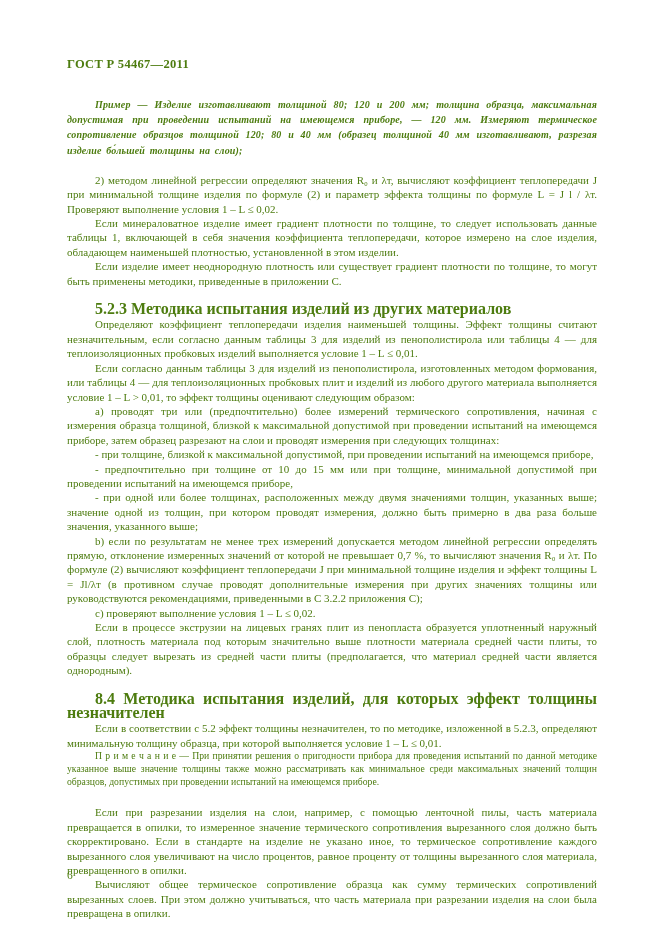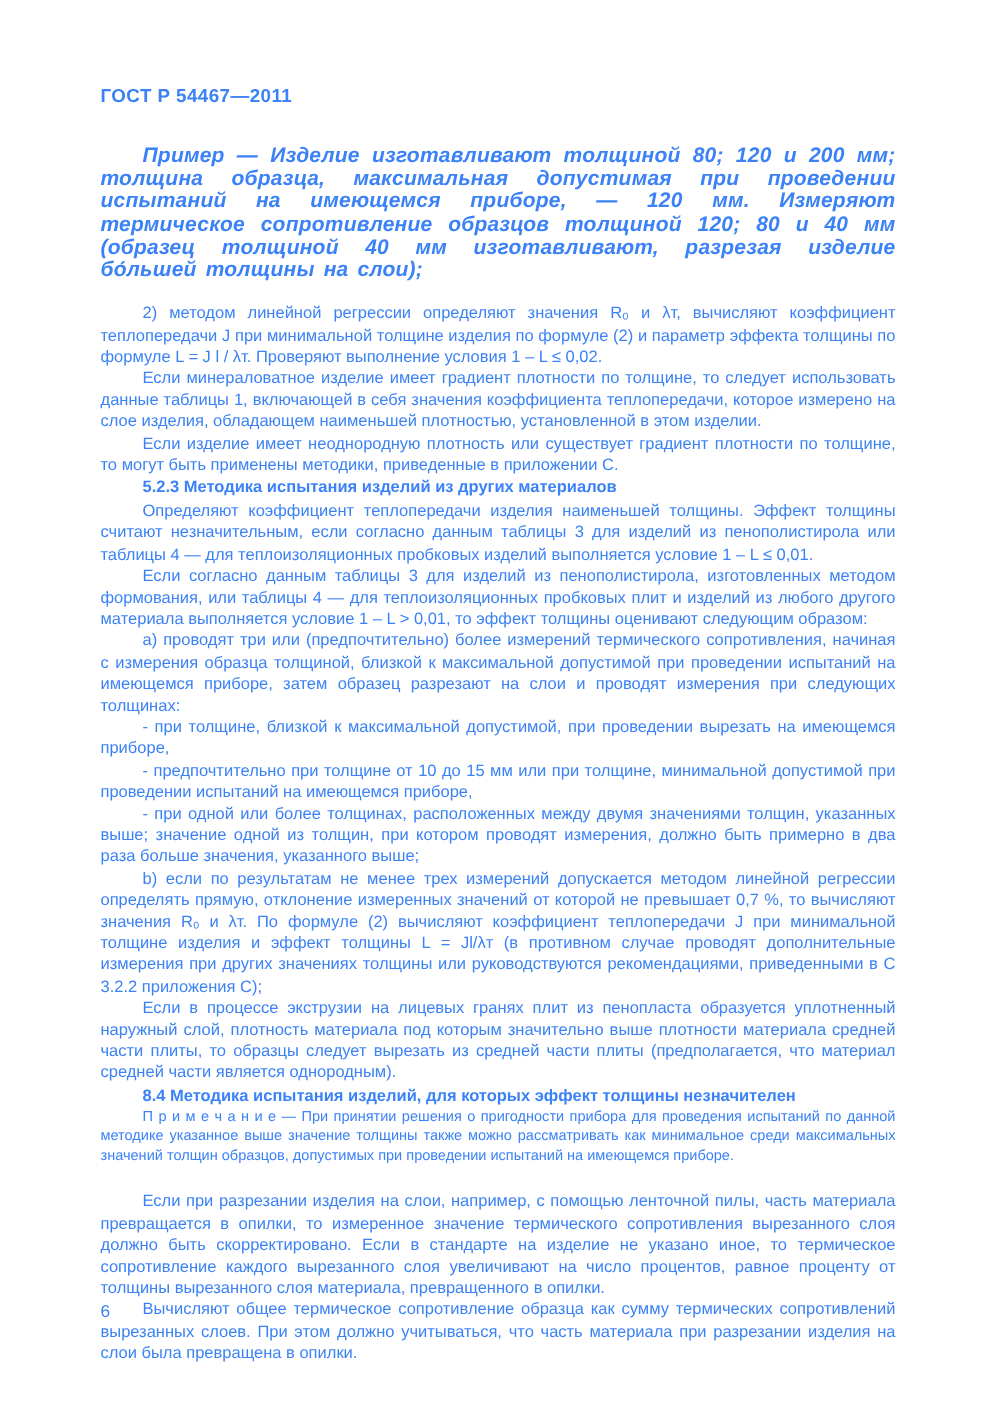--- a/index.html
+++ b/index.html
@@ -2,55 +2,55 @@
 <html><head>
 <meta charset="utf-8">
 <style>
   html, body { margin: 0; padding: 0; background: #ffffff; }
   .page {
     position: relative;
     width: 661px;
     height: 936px;
     background: #ffffff;
     overflow: hidden;
-    font-family: Liberation Sans, sans-serif;
-    color: #3b82f6;
+    font-family: Liberation Serif, serif;
+    color: #4d7c0f;
   }
   .content {
     position: absolute;
     left: 67px;
     top: 57px;
     width: 530px;
   }
   .doc-header {
     font-weight: bold;
     font-size: 12.5px;
     letter-spacing: 0.3px;
     margin-bottom: 21px;
   }
   p { margin: 0; text-align: justify; text-indent: 28px; }
   .p-example {
     font-weight: bold;
     font-style: italic;
-    font-size: 14px;
+    font-size: 10px;
     line-height: 15.2px;
     letter-spacing: 0.15px;
     word-spacing: 2px;
     margin-bottom: 15px;
     margin-top: 25px;
   }
   .p-body {
     font-size: 11px;
     line-height: 14.4px;
   }
   .p-head {
-    font-size: 11px;
+    font-size: 16px;
     line-height: 14.4px;
     font-weight: bold;
-    margin-top: 1px;
+    margin-top: 14px;
     margin-bottom: 1px;
   }
   .p-note {
     font-size: 9.7px;
     line-height: 12.7px;
     margin-top: 0;
     margin-bottom: 17px;
   }
   .page-number {
     position: absolute;
@@ -76,33 +76,35 @@
     <p class="p-body">Если изделие имеет неоднородную плотность или существует градиент плотности по толщине, то могут быть применены методики, приведенные в приложении С.</p>
 
     <p class="p-head">5.2.3 Методика испытания изделий из других материалов</p>
 
     <p class="p-body">Определяют коэффициент теплопередачи изделия наименьшей толщины. Эффект толщины считают незначительным, если согласно данным таблицы 3 для изделий из пенополистирола или таблицы 4 — для теплоизоляционных пробковых изделий выполняется условие 1 – L ≤ 0,01.</p>
 
     <p class="p-body">Если согласно данным таблицы 3 для изделий из пенополистирола, изготовленных методом формования, или таблицы 4 — для теплоизоляционных пробковых плит и изделий из любого другого материала выполняется условие 1 – L &gt; 0,01, то эффект толщины оценивают следующим образом:</p>
 
     <p class="p-body">a) проводят три или (предпочтительно) более измерений термического сопротивления, начиная с измерения образца толщиной, близкой к максимальной допустимой при проведении испытаний на имеющемся приборе, затем образец разрезают на слои и проводят измерения при следующих толщинах:</p>
 
-    <p class="p-body">- при толщине, близкой к максимальной допустимой, при проведении вырезать на имеющемся приборе,</p>
+    <p class="p-body">- при толщине, близкой к максимальной допустимой, при проведении испытаний на имеющемся приборе,</p>
 
     <p class="p-body">- предпочтительно при толщине от 10 до 15 мм или при толщине, минимальной допустимой при проведении испытаний на имеющемся приборе,</p>
 
     <p class="p-body">- при одной или более толщинах, расположенных между двумя значениями толщин, указанных выше; значение одной из толщин, при котором проводят измерения, должно быть примерно в два раза больше значения, указанного выше;</p>
 
     <p class="p-body">b) если по результатам не менее трех измерений допускается методом линейной регрессии определять прямую, отклонение измеренных значений от которой не превышает 0,7 %, то вычисляют значения R₀ и λт. По формуле (2) вычисляют коэффициент теплопередачи J при минимальной толщине изделия и эффект толщины L = Jl/λт (в противном случае проводят дополнительные измерения при других значениях толщины или руководствуются рекомендациями, приведенными в С 3.2.2 приложения С);</p>
 
+    <p class="p-body">c) проверяют выполнение условия 1 – L ≤ 0,02.</p>
 
     <p class="p-body">Если в процессе экструзии на лицевых гранях плит из пенопласта образуется уплотненный наружный слой, плотность материала под которым значительно выше плотности материала средней части плиты, то образцы следует вырезать из средней части плиты (предполагается, что материал средней части является однородным).</p>
 
     <p class="p-head">8.4 Методика испытания изделий, для которых эффект толщины незначителен</p>
 
+    <p class="p-body">Если в соответствии с 5.2 эффект толщины незначителен, то по методике, изложенной в 5.2.3, определяют минимальную толщину образца, при которой выполняется условие 1 – L ≤ 0,01.</p>
 
 
     <p class="p-note">П р и м е ч а н и е — При принятии решения о пригодности прибора для проведения испытаний по данной методике указанное выше значение толщины также можно рассматривать как минимальное среди максимальных значений толщин образцов, допустимых при проведении испытаний на имеющемся приборе.</p>
 
     <p class="p-body">Если при разрезании изделия на слои, например, с помощью ленточной пилы, часть материала превращается в опилки, то измеренное значение термического сопротивления вырезанного слоя должно быть скорректировано. Если в стандарте на изделие не указано иное, то термическое сопротивление каждого вырезанного слоя увеличивают на число процентов, равное проценту от толщины вырезанного слоя материала, превращенного в опилки.</p>
 
     <p class="p-body">Вычисляют общее термическое сопротивление образца как сумму термических сопротивлений вырезанных слоев. При этом должно учитываться, что часть материала при разрезании изделия на слои была превращена в опилки.</p>
 
   </div>
 

